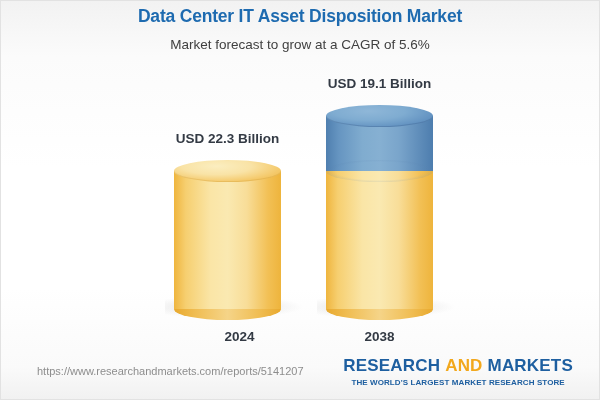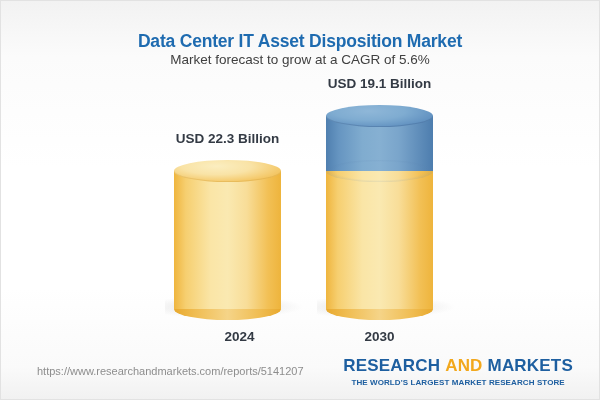--- a/index.html
+++ b/index.html
@@ -23,30 +23,31 @@
     background:
       linear-gradient(180deg, #f2f2f2 0%, #fbfbfb 14%, #ffffff 42%, #ffffff 72%, #fafafa 92%, #f1f1f1 100%);
     overflow: hidden;
   }
 
   
   #header {
     position: absolute;
     top: 0; left: 0; right: 0;
     text-align: center;
-    padding-top: 30px;
+    padding-top: 5px;
   }
   #chart-title {
     font-size: 17.5px;
     font-weight: bold;
     color: #1e6bb0;
     letter-spacing: -0.2px;
     line-height: 1.2;
   }
   #chart-subtitle {
+    margin-top: 10px;
     font-size: 13.5px;
     color: #404040;
     font-weight: normal;
   }
 
   
   #plot {
     position: absolute;
     left: 0;
     top: 0;
@@ -247,21 +248,21 @@
         </div>
 
         <div class="seg blue" style="position:absolute; left:0; right:0; top:0; height:55px;">
           <div class="body"></div>
           <div class="cap"></div>
         </div>
 
         <div class="seam" style="top:44px; background:radial-gradient(ellipse at 50% 50%, rgba(90,130,175,0.0) 58%, rgba(90,130,175,0.22) 78%, rgba(90,130,175,0.0) 100%);"></div>
       </div>
 
-      <div class="cat-label" style="bottom:-35px;">2030</div>
+      <div class="cat-label" style="bottom:-35px;">2038</div>
     </div>
 
   </div>
 
   <div id="footer">
     <div id="source-url">https://www.researchandmarkets.com/reports/5141207</div>
 
     <div id="logo">
       <div id="logo-wordmark">
         <span>RESEARCH</span><span>&nbsp;</span><span id="logo-and">AND</span><span>&nbsp;</span><span>MARKETS</span>

